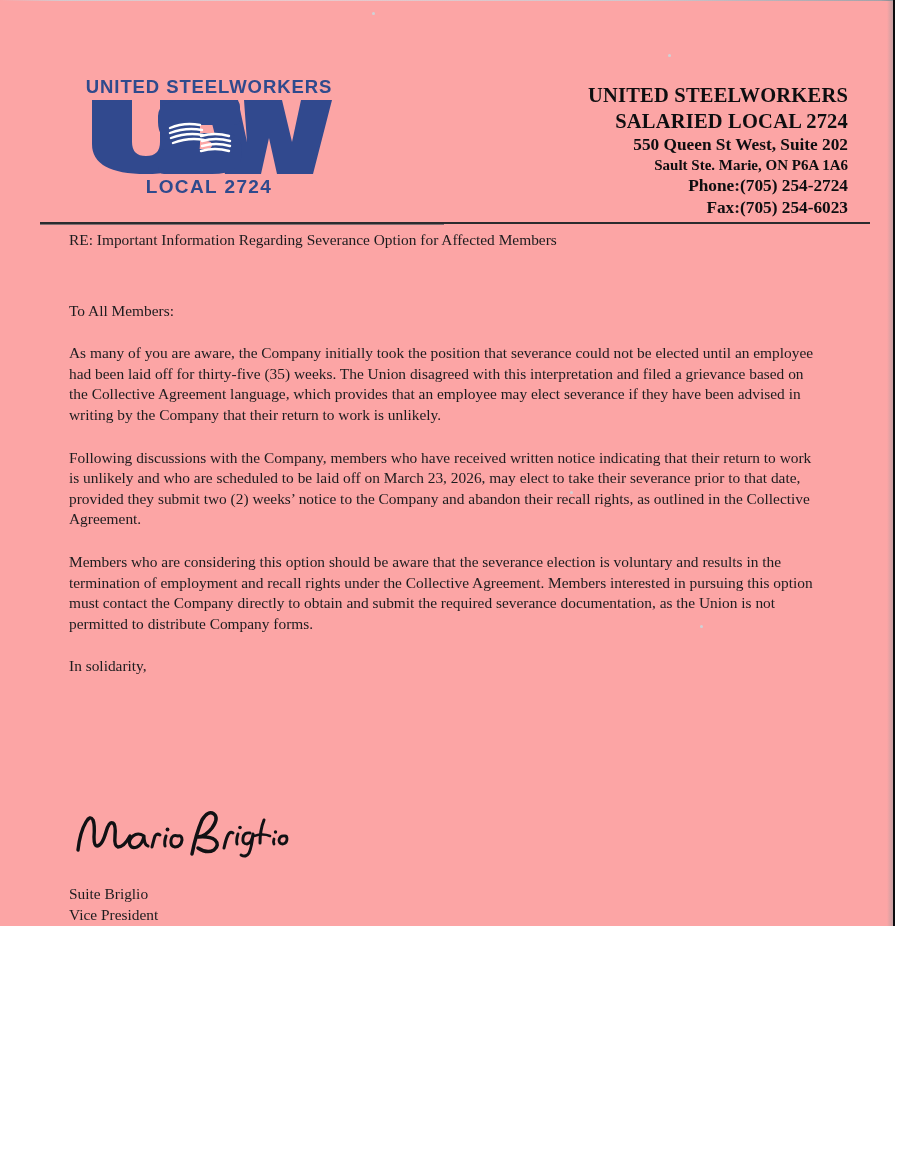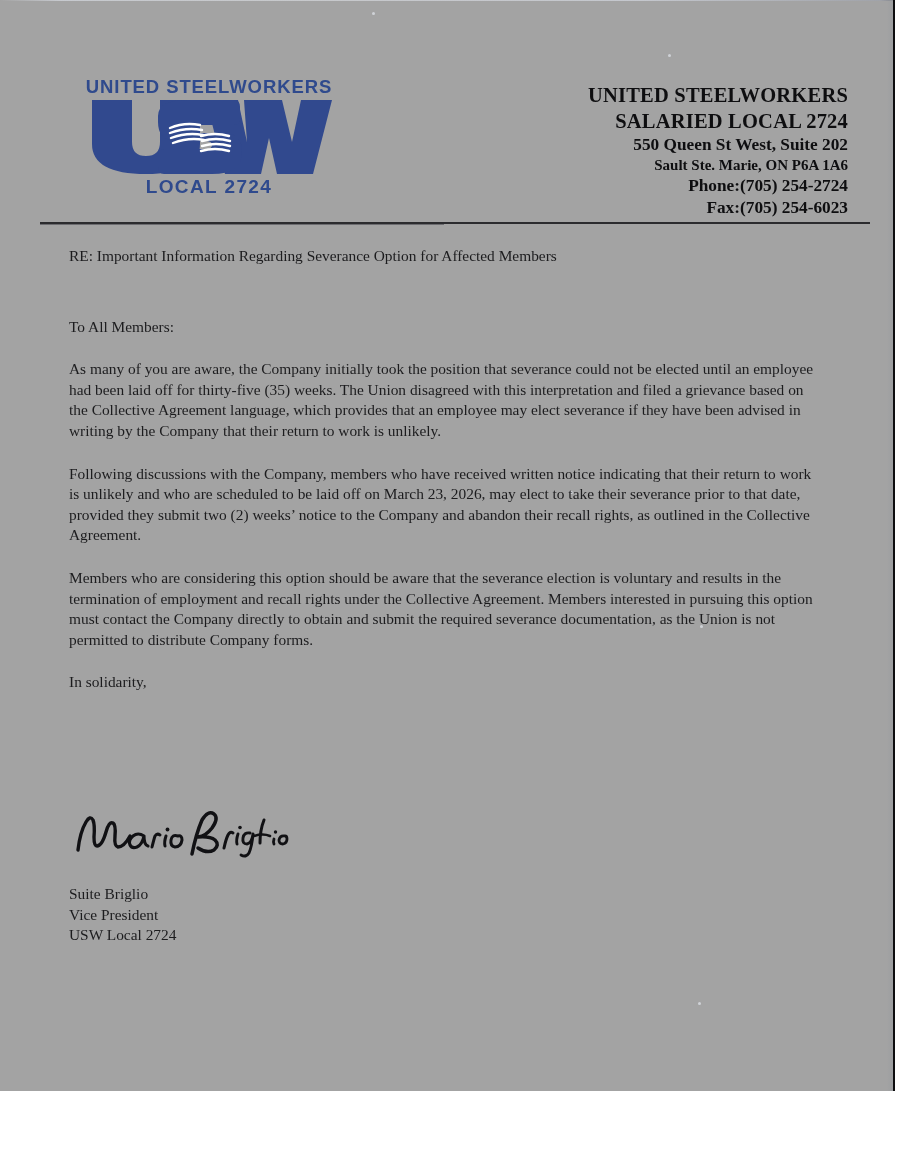--- a/index.html
+++ b/index.html
@@ -8,22 +8,22 @@
     padding: 0;
     background: #ffffff;
   }
   body {
     font-family: "Liberation Serif", "DejaVu Serif", serif;
     color: #1a1a1a;
   }
   #page {
     position: relative;
     width: 900px;
-    height: 1091px;
-    background: #a3a3a3;
+    height: 926px;
+    background: #fca5a5;
     overflow: hidden;
     box-sizing: border-box;
   }
 
   
   .scan-top-edge {
     position: absolute;
     top: 0; left: 0;
     width: 900px; height: 1px;
     background: linear-gradient(to right,
@@ -129,21 +129,21 @@
     position: absolute;
     left: 0; top: 2px;
     width: 404px; height: 1px;
     background: rgba(90,90,95,0.75);
   }
 
   
   .letter-body {
     position: absolute;
     left: 69px;
-    top: 246px;
+    top: 230px;
     width: 752px;
     font-size: 15.4px;
     line-height: 20.6px;
     color: #1c1c1e;
     text-align: left;
   }
   .subject {
     margin: 0 0 0 0;
   }
   .salutation {

